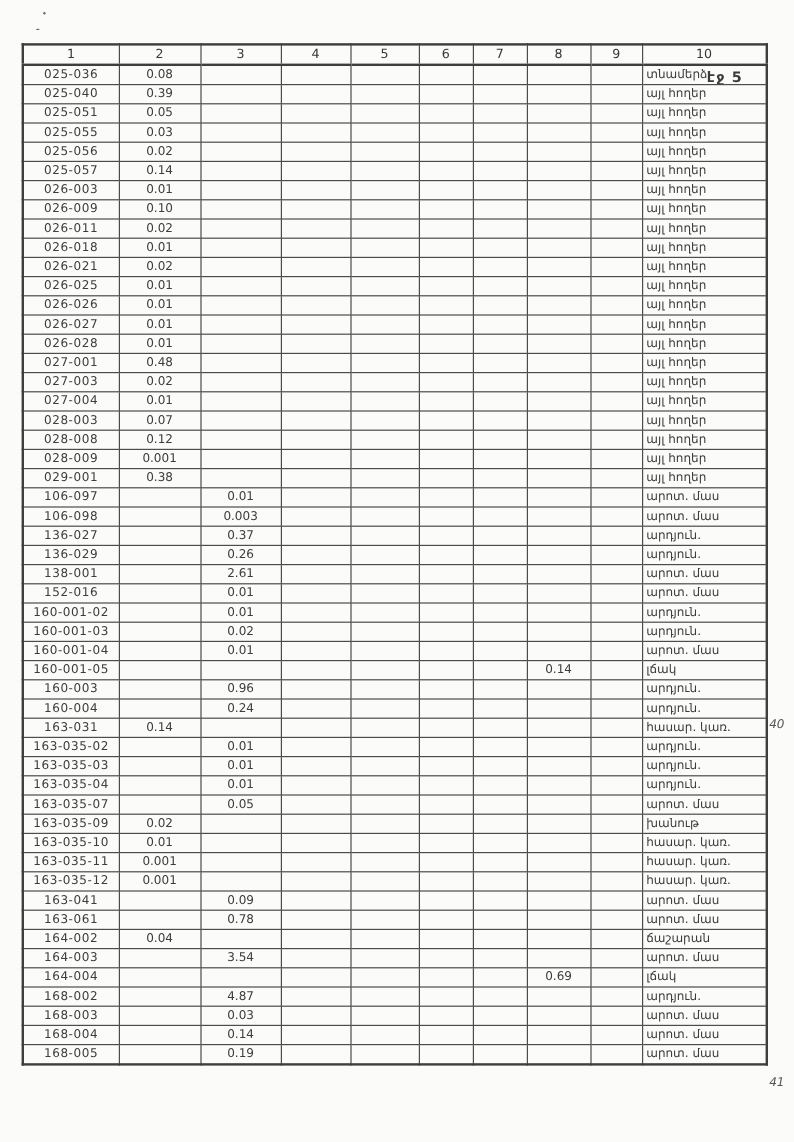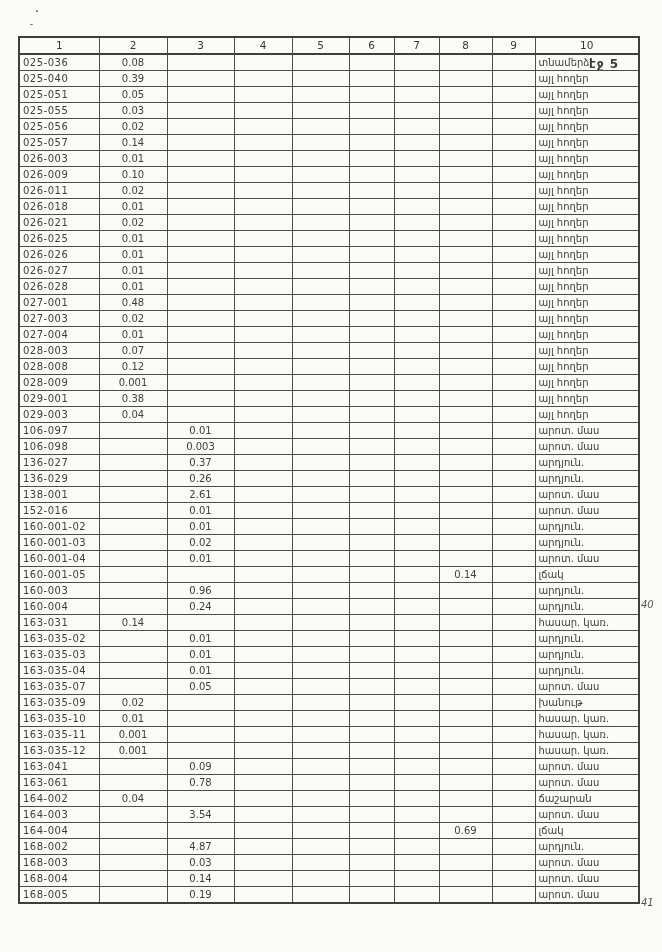--- a/index.html
+++ b/index.html
@@ -23,21 +23,21 @@
     border:1px solid #4d4d4d;
     font-size:10px;color:#3e3e3e;
     height:15px;line-height:15px;
     padding:0 3px;overflow:hidden;white-space:nowrap;
   }
   table.parcels{border:2px solid #3f3f3f;}
   table.parcels th{
     font-weight:normal;text-align:center;font-size:10.5px;color:#383838;
     border-bottom:2px solid #3f3f3f;
   }
-  td.c1{text-align:left;padding-left:4px;letter-spacing:0.5px;}
+  td.c1{text-align:center;padding-left:4px;letter-spacing:0.5px;}
   td.c2,td.c3,td.c4,td.c5,td.c6,td.c7,td.c8,td.c9{text-align:center;}
   td.c10{text-align:left;padding-left:4px;border-left:2px solid #3f3f3f;}
   col.w1{width:80px;}col.w2{width:68px;}col.w3{width:67px;}
   col.w4{width:58px;}col.w5{width:57px;}col.w6{width:45px;}
   col.w7{width:45px;}col.w8{width:53px;}col.w9{width:43px;}col.w10{width:104px;}
   .margin-note{
     position:absolute;left:641px;width:20px;
     font-size:10px;color:#555;font-style:italic;
   }
   .speck{position:absolute;background:#6a6a6a;border-radius:50%;}
@@ -339,32 +339,20 @@
           <td class="c3"></td>
           <td class="c4"></td>
           <td class="c5"></td>
           <td class="c6"></td>
           <td class="c7"></td>
           <td class="c8"></td>
           <td class="c9"></td>
           <td class="c10">այլ հողեր</td>
         </tr>
         <tr>
-          <td class="c1">029-003</td>
-          <td class="c2">0.04</td>
-          <td class="c3"></td>
-          <td class="c4"></td>
-          <td class="c5"></td>
-          <td class="c6"></td>
-          <td class="c7"></td>
-          <td class="c8"></td>
-          <td class="c9"></td>
-          <td class="c10">այլ հողեր</td>
-        </tr>
-        <tr>
           <td class="c1">106-097</td>
           <td class="c2"></td>
           <td class="c3">0.01</td>
           <td class="c4"></td>
           <td class="c5"></td>
           <td class="c6"></td>
           <td class="c7"></td>
           <td class="c8"></td>
           <td class="c9"></td>
           <td class="c10">արոտ. մաս</td>

